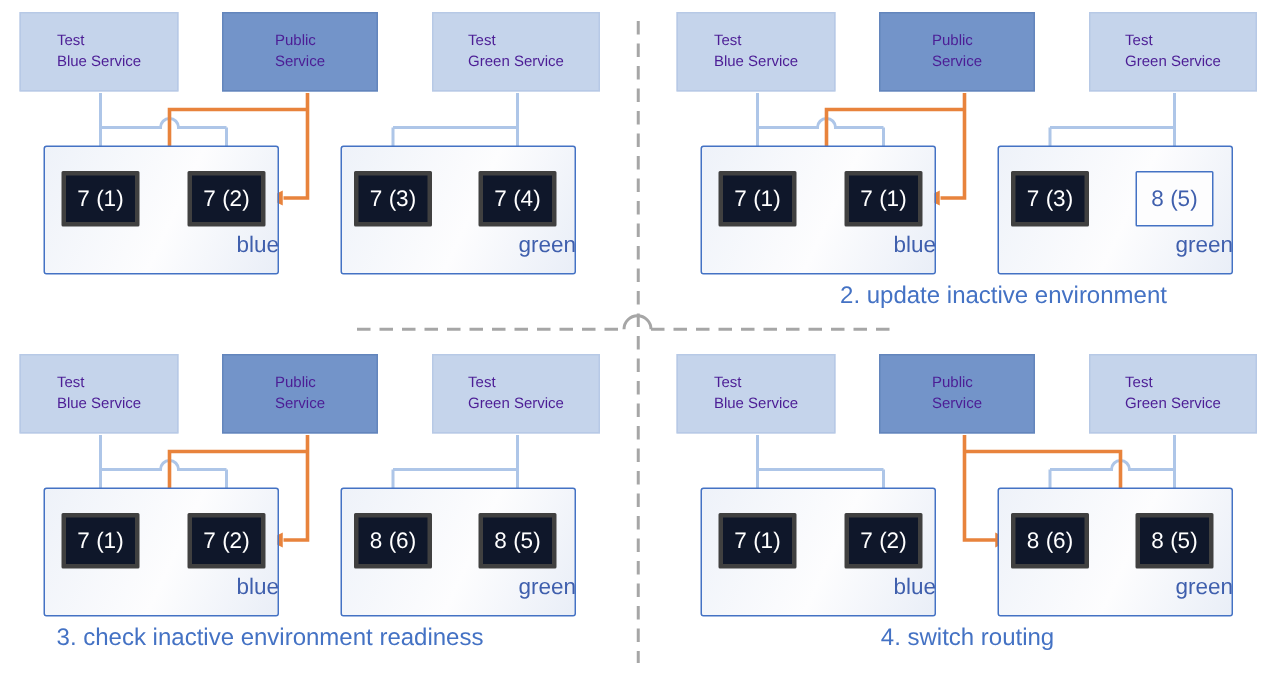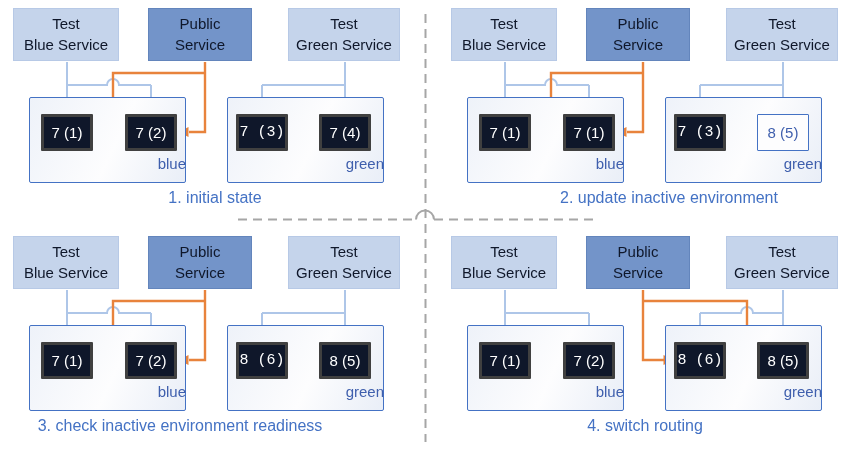--- a/index.html
+++ b/index.html
@@ -23,22 +23,22 @@
   svg.wires { position: absolute; left: 0; top: 0; width: 424px; height: 228px; }
   .lb  { stroke: #aec6e8; stroke-width: 2; fill: none; }
   .or  { stroke: #e8833c; stroke-width: 2.4; fill: none; }
   .lbh { fill: #aec6e8; stroke: none; }
   .orh { fill: #e8833c; stroke: none; }
 
   .svc {
     position: absolute;
     top: 8px; height: 53px;
     display: flex; align-items: center; justify-content: center;
-    text-align: center; white-space: pre-line;
-    color: #0f172a; font-size: 15px; line-height: 1.35;
+    white-space: pre-line;
+    color: #4c1d95; font-size: 10px; line-height: 1.35;
   }
   .svc.light  { background: #c5d4eb; border: 1px solid #b7c9e6; }
   .svc.public { background: #7394c9; border: 1px solid #6385bc; }
   .svc.tb { left: 13px;  width: 106px; }
   .svc.pb { left: 148px; width: 104px; }
   .svc.tg { left: 288px; width: 112px; }
 
   .env {
     position: absolute; top: 97px; width: 157px; height: 86px;
     border: 1.6px solid #4472c4; border-radius: 2px;
@@ -48,21 +48,21 @@
   .env.green { left: 227px; }
 
   .pod {
     position: absolute; top: 114px; width: 52px; height: 37px;
     display: flex; align-items: center; justify-content: center;
     background: #0f172a; border: 3px solid #404040; border-radius: 1px;
     color: #ffffff; font-size: 15px;
   }
   .pod.b1 { left: 41px; }
   .pod.b2 { left: 125px; }
-  .pod.g1 { left: 236px; font-family: Liberation Mono, monospace; }
+  .pod.g1 { left: 236px; }
   .pod.g2 { left: 319px; }
   .pod.outline { background: #fdfdfe; border: 1.4px solid #4472c4; color: #3f5fad; }
 
   .env-label {
     position: absolute; top: 155px; width: 157px;
     text-align: right; color: #3f5fad; font-size: 15px;
   }
   .env-label.blue  { left: 29px; }
   .env-label.green { left: 227px; }
 
@@ -103,21 +103,20 @@
       <div class="svc light tg">Test
 Green Service</div>
       <div class="env blue"></div>
       <div class="env green"></div>
       <div class="pod b1">7 (1)</div>
       <div class="pod b2">7 (2)</div>
       <div class="pod g1">7 (3)</div>
       <div class="pod g2">7 (4)</div>
       <div class="env-label blue">blue</div>
       <div class="env-label green">green</div>
-      <div class="caption">1. initial state</div>
     </div>
   </div>
 
   <div class="panel p2 shift">
     <div class="panel-inner">
       <svg class="wires" viewBox="0 0 424 228">
         <path class="lb" d="M67,62 V105 M151,85 V105 M67,85 H107 A6,6 0 0 1 119,85 H151 M345,62 V105 M262,85 V105 M262,85 H345"></path>
         <polygon class="lbh" points="61.5,104 72.5,104 67,113.5"></polygon>
         <polygon class="lbh" points="145.5,104 156.5,104 151,113.5"></polygon>
         <polygon class="lbh" points="256.5,104 267.5,104 262,113.5"></polygon>

